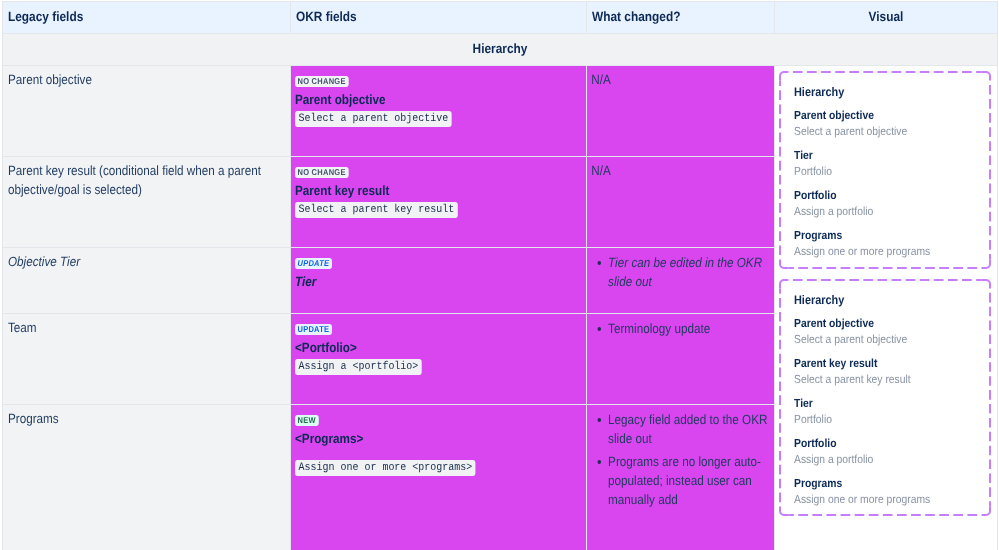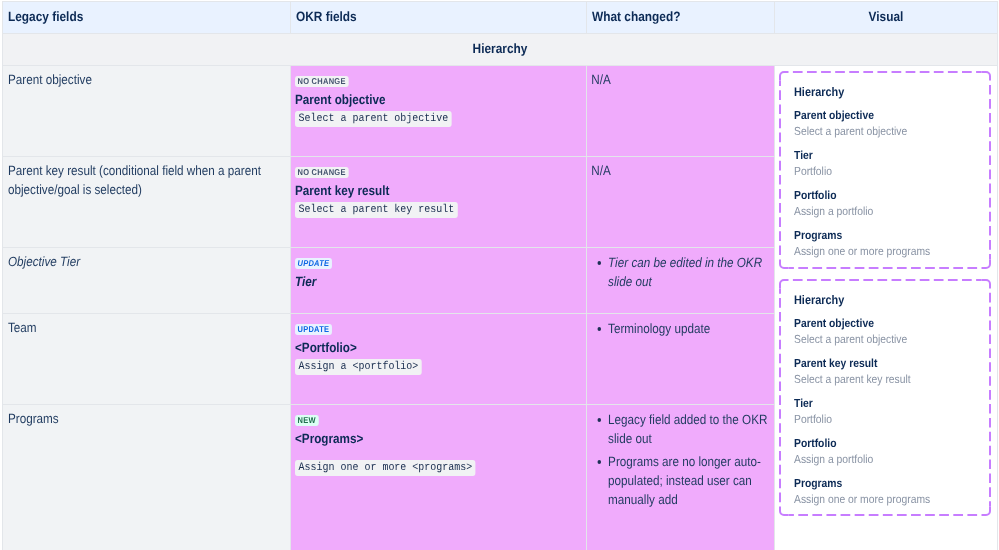--- a/index.html
+++ b/index.html
@@ -16,21 +16,21 @@
 
 
   .tbl th{background:#e9f2ff;border:1px solid #e3e6ea;height:32px;
      box-sizing:border-box;vertical-align:middle;padding:0 5px;}
   .tbl th .hdwrap{position:relative;top:-1px;}
   .tbl th .sx{width:113.64%;text-align:left;}
   .tbl th .hd{font-size:13.5px;font-weight:700;color:#0c2a55;white-space:nowrap;}
   .tbl th.center .sx{text-align:center;}
 
   .tbl td{border:1px solid #e3e6ea;vertical-align:top;padding:5px 7px 8px 5px;
-     background:#f0abfc;color:#1f3a5f;}
+     background:#d946ef;color:#1f3a5f;}
   .tbl td.okr{padding-top:10px;padding-left:4px;}
   .tbl td.changed{padding-left:7px;padding-top:5px;padding-right:6px;}
   .tbl td.changed .bodytext{margin-left:-3px;}
   tr.r1 td,tr.r2 td,tr.r4 td{height:91px;box-sizing:border-box;}
   tr.r3 td{height:66px;box-sizing:border-box;font-style:italic;}
   tr.r5 td{height:175px;box-sizing:border-box;}
   .tbl td .sx{width:113.64%;}
   .tbl td.legacy{background:#f1f3f5;}
   .tbl td.section{background:#f1f2f4;height:31px;padding:0 7px;vertical-align:middle;}
   .tbl td.section .sx{text-align:center;}

